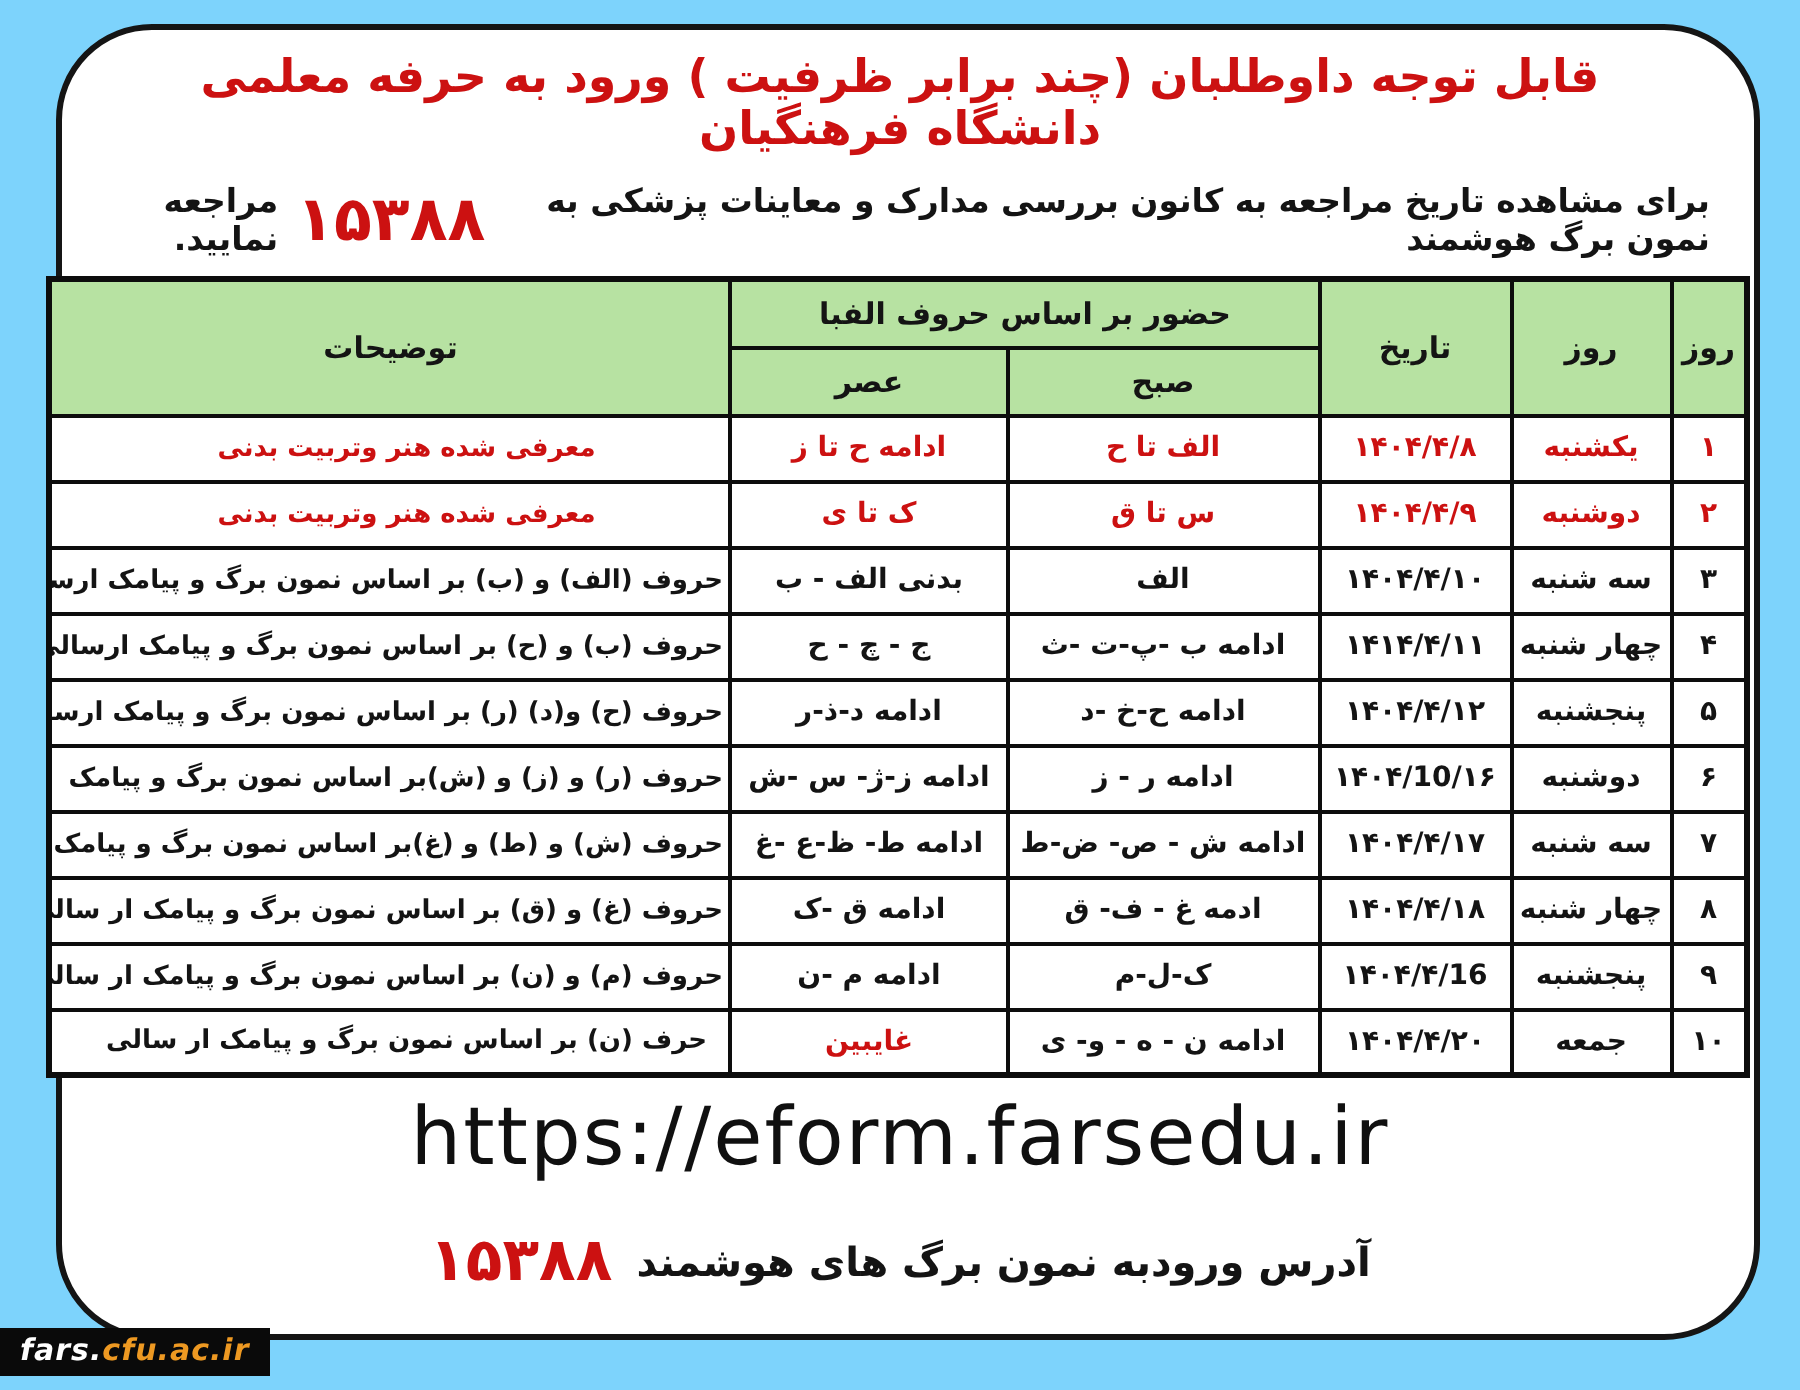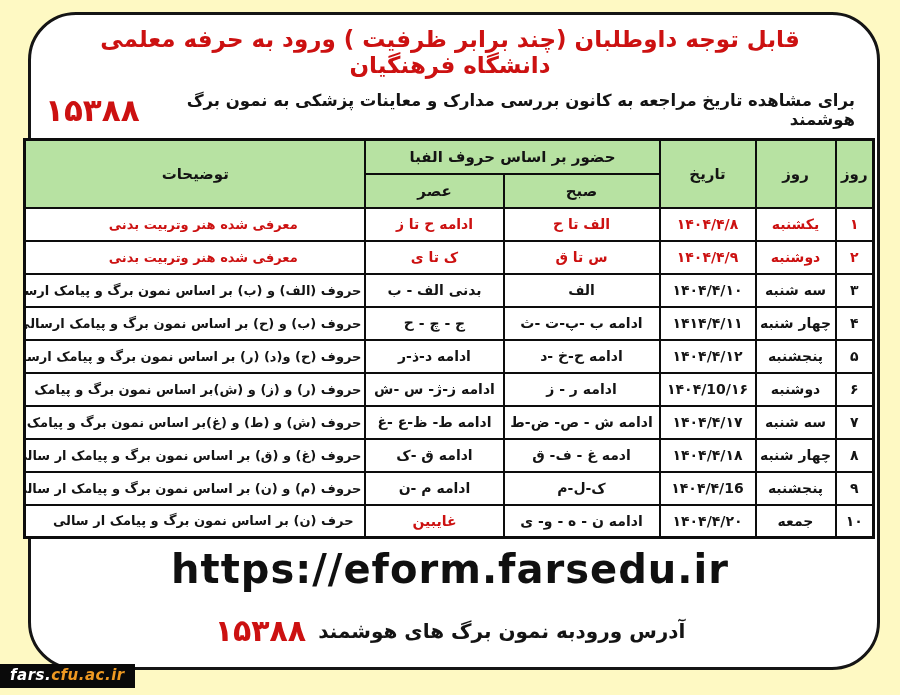--- a/index.html
+++ b/index.html
@@ -9,21 +9,21 @@
     --ink:#141414;
   }
   *{box-sizing:border-box; margin:0; padding:0;}
   body{
     width:900px; height:695px;
     background:#f5f5f5;
     font-family:"DejaVu Sans", sans-serif;
     overflow:hidden;
   }
   .page{
-    position:relative; width:900px; height:695px; background:#fef9c3;
+    position:relative; width:900px; height:695px; background:#7dd3fc;
   }
   .frame{
     position:absolute; left:28px; top:12px; width:852px; height:658px;
     border:3px solid #151515; border-radius:48px; background:#ffffff;
   }
   .title{
     position:absolute; top:30px; left:60px; right:60px; height:44px;
     display:flex; align-items:center; justify-content:center;
     direction:rtl; text-align:center;
     color:var(--red); font-weight:bold; font-size:23px;
@@ -54,21 +54,21 @@
     background:var(--green); font-size:15px; height:34px;
   }
   tbody td{ height:33px; font-size:14px; }
   tbody td:nth-child(6){ font-size:13px;padding-left:19px; }
   tbody td:nth-child(3){ font-size:14px; letter-spacing:0.5px; }
   tr.red-row td{ color:var(--red); }
   td.red-text{ color:var(--red); }
   .url-line{
     position:absolute; top:546px; left:0; width:100%;
     text-align:center; color:#101010;
-    font-size:40px; font-weight:bold; letter-spacing:1px;
+    font-size:40px; font-weight:normal; letter-spacing:1px;
   }
   .address-line{
     position:absolute; top:608px; left:0; width:100%; height:46px;
     display:flex; align-items:center; justify-content:center; gap:12px;
     direction:rtl; color:var(--ink); font-weight:bold; font-size:20px;
   }
   .address-line .big-num{
     color:var(--red); font-size:30px; font-weight:bold; line-height:1;
     letter-spacing:1px;
   }
@@ -84,20 +84,21 @@
 <body>
 
 <div class="page">
   <div class="frame"></div>
 
   <div class="title">قابل توجه داوطلبان (چند برابر ظرفیت ) ورود به حرفه معلمی دانشگاه فرهنگیان</div>
 
   <div class="subtitle">
     <span>برای مشاهده تاریخ مراجعه به کانون  بررسی مدارک و معاینات پزشکی  به نمون برگ هوشمند</span>
     <span class="big-num">۱۵۳۸۸</span>
+    <span>مراجعه نمایید.</span>
   </div>
 
   <div class="table-wrap">
     <table>
       <colgroup>
         <col style="width:38px">
         <col style="width:80px">
         <col style="width:96px">
         <col style="width:156px">
         <col style="width:138px">

